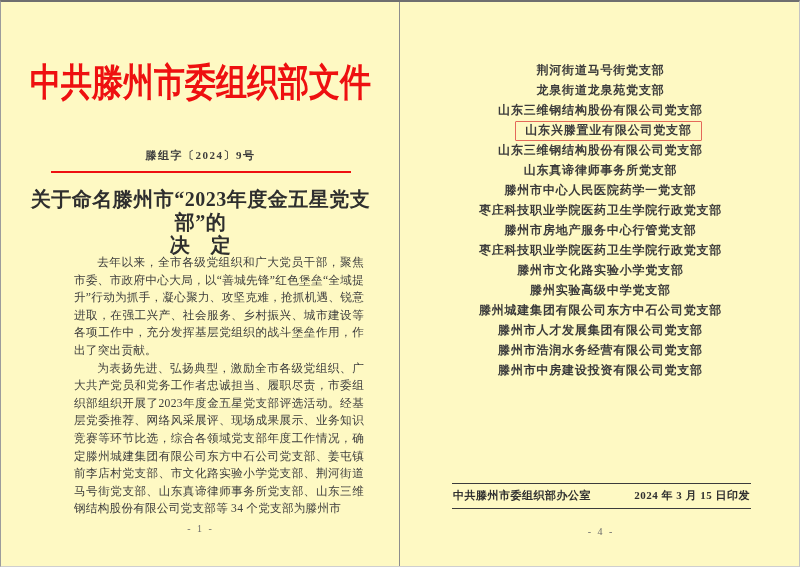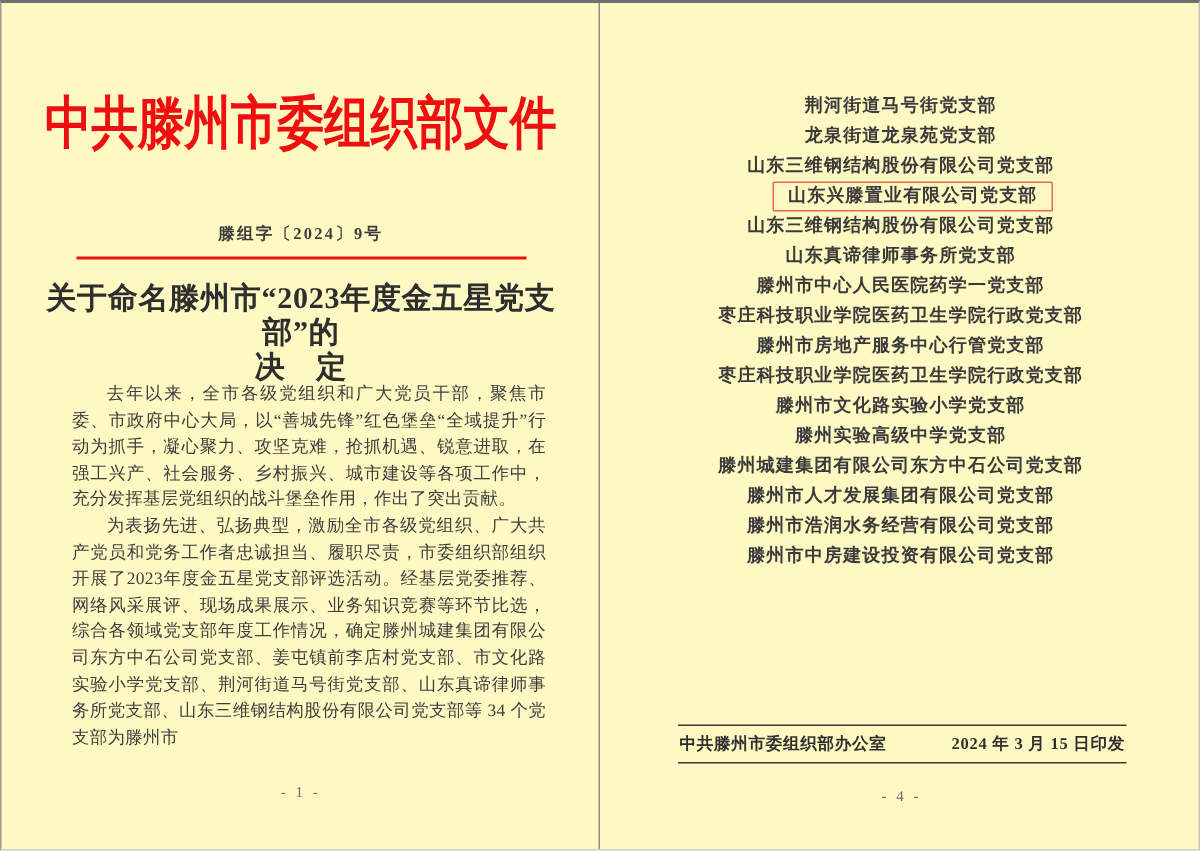--- a/index.html
+++ b/index.html
@@ -52,21 +52,21 @@
     text-align:center;color:#2e2e2e;
     font-size:20px;font-weight:bold;line-height:23px;letter-spacing:0.5px;
   }
   .doc-body{
     position:absolute;top:252px;left:47px;width:316px;
     color:var(--ink);
     font-size:11.6px;line-height:17.6px;
     text-align:justify;
     letter-spacing:0.25px;
   }
-  .doc-body p{text-indent:2em;}
+  .doc-body p{text-indent:2em;margin-left:26px;}
   .page-num{
     position:absolute;width:399px;text-align:center;
     color:#6b6b6b;font-size:10px;letter-spacing:2px;
   }
   .page-num.left{top:521px;left:0;}
   .page-num.right{top:524px;left:400px;width:400px;}
   
   .branch-list{
     position:absolute;top:58px;left:399px;width:401px;
     text-align:center;color:#3b3b3b;

